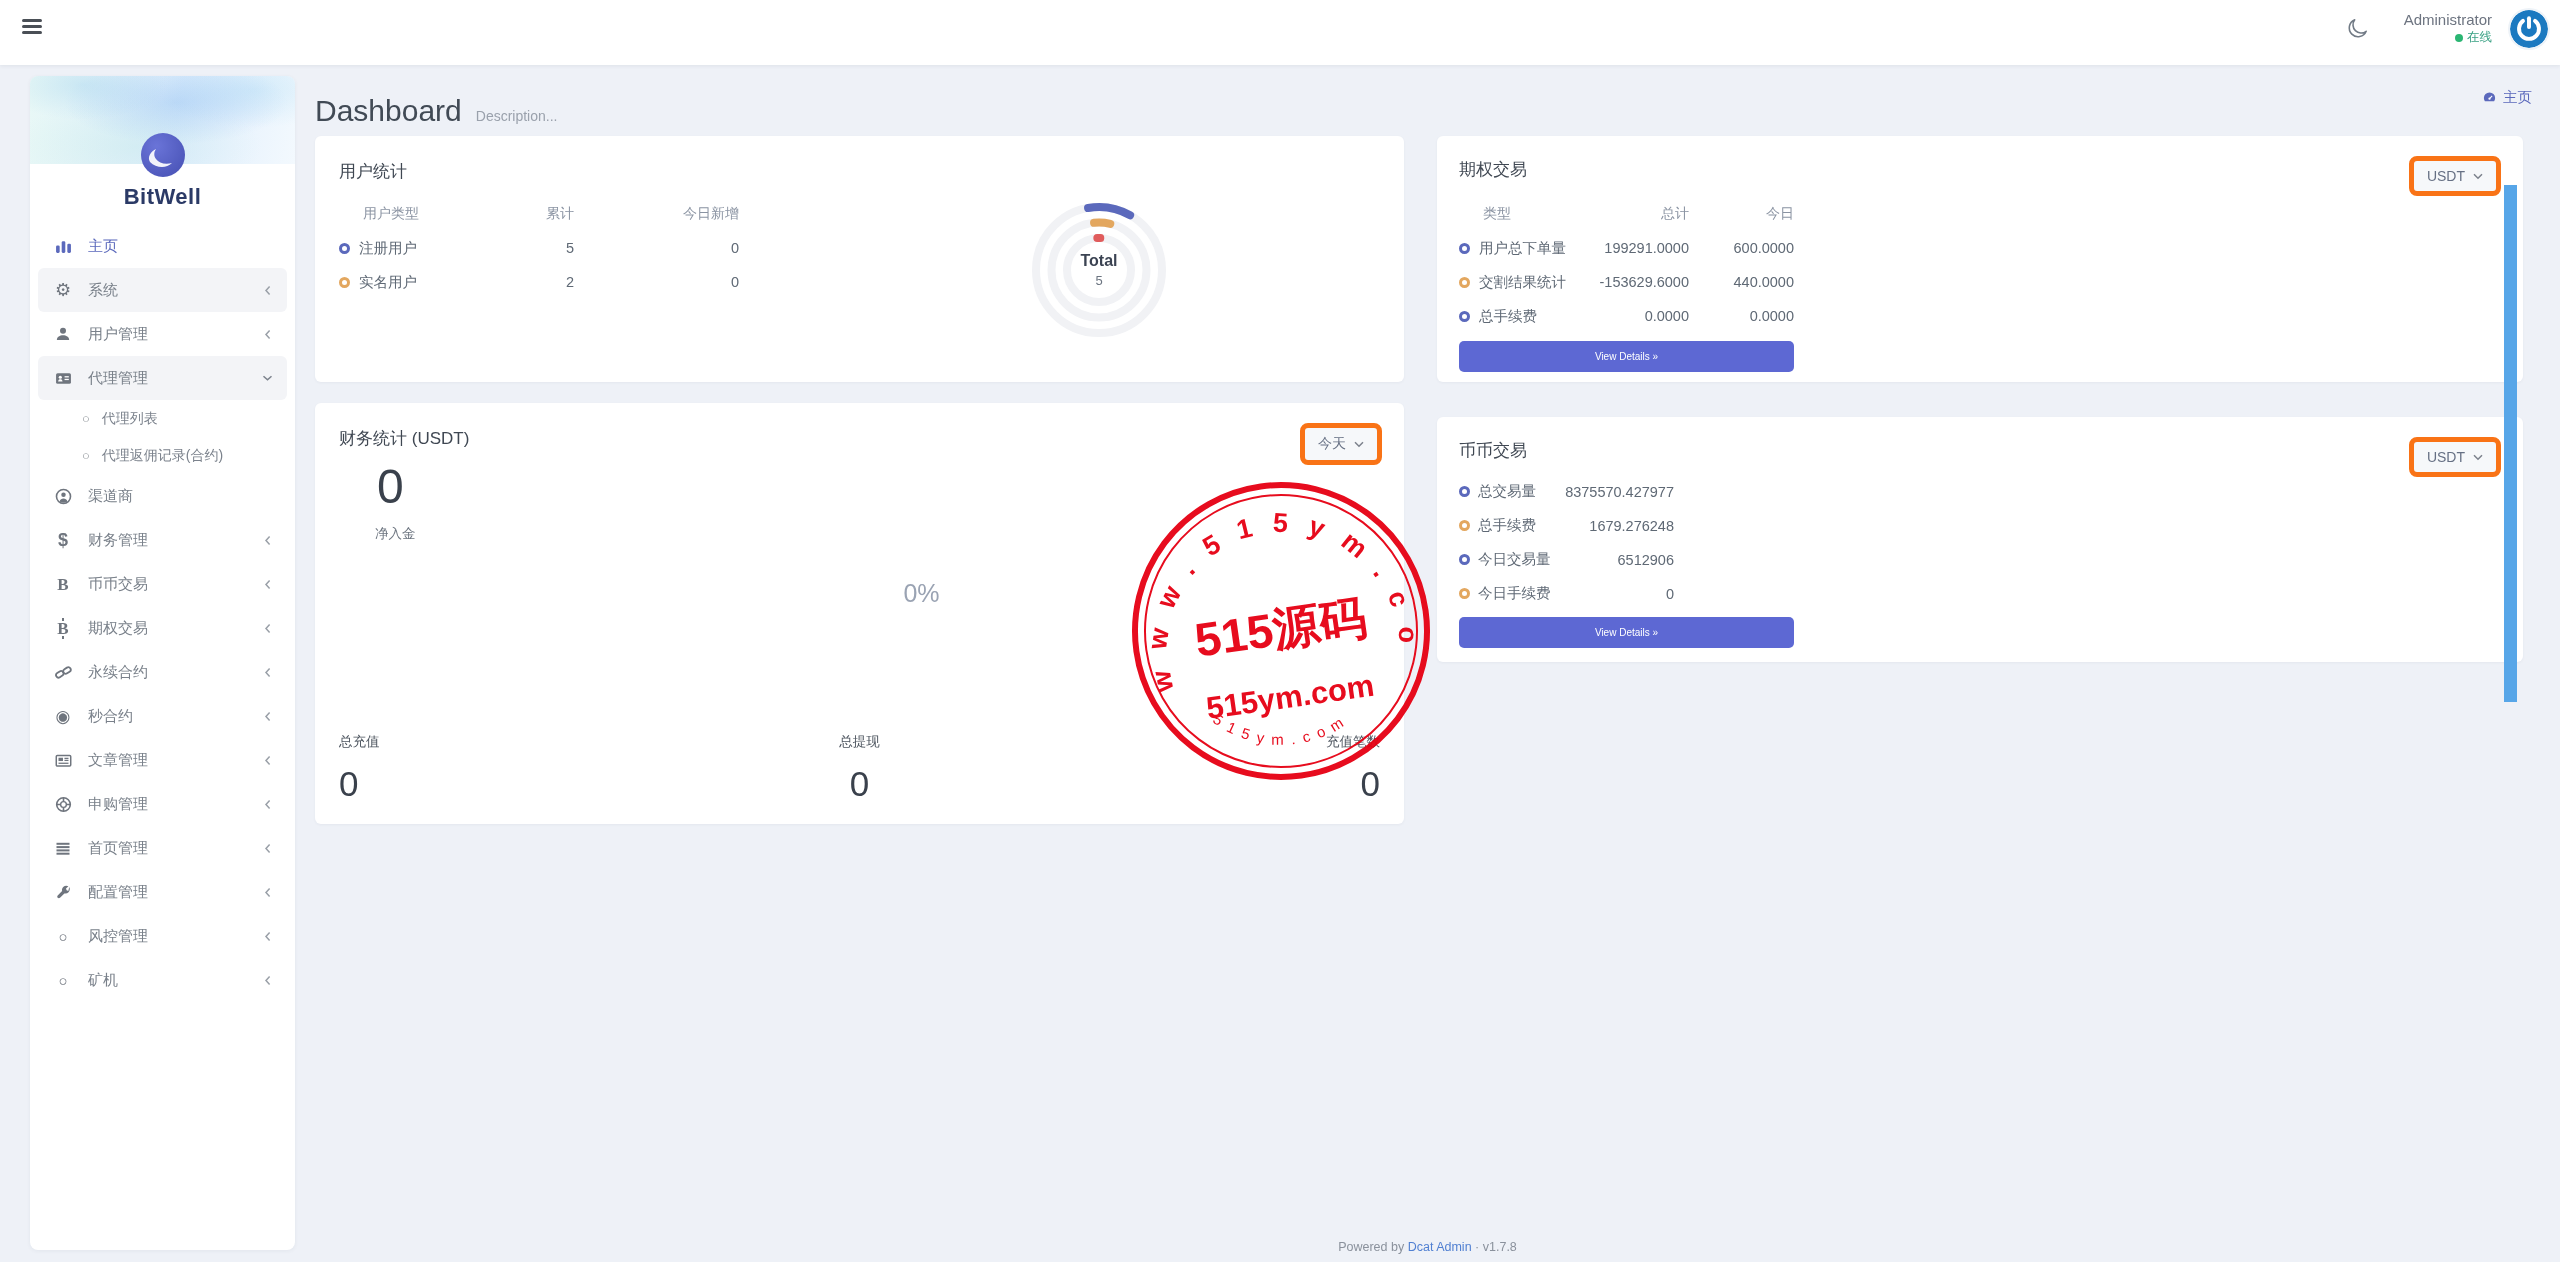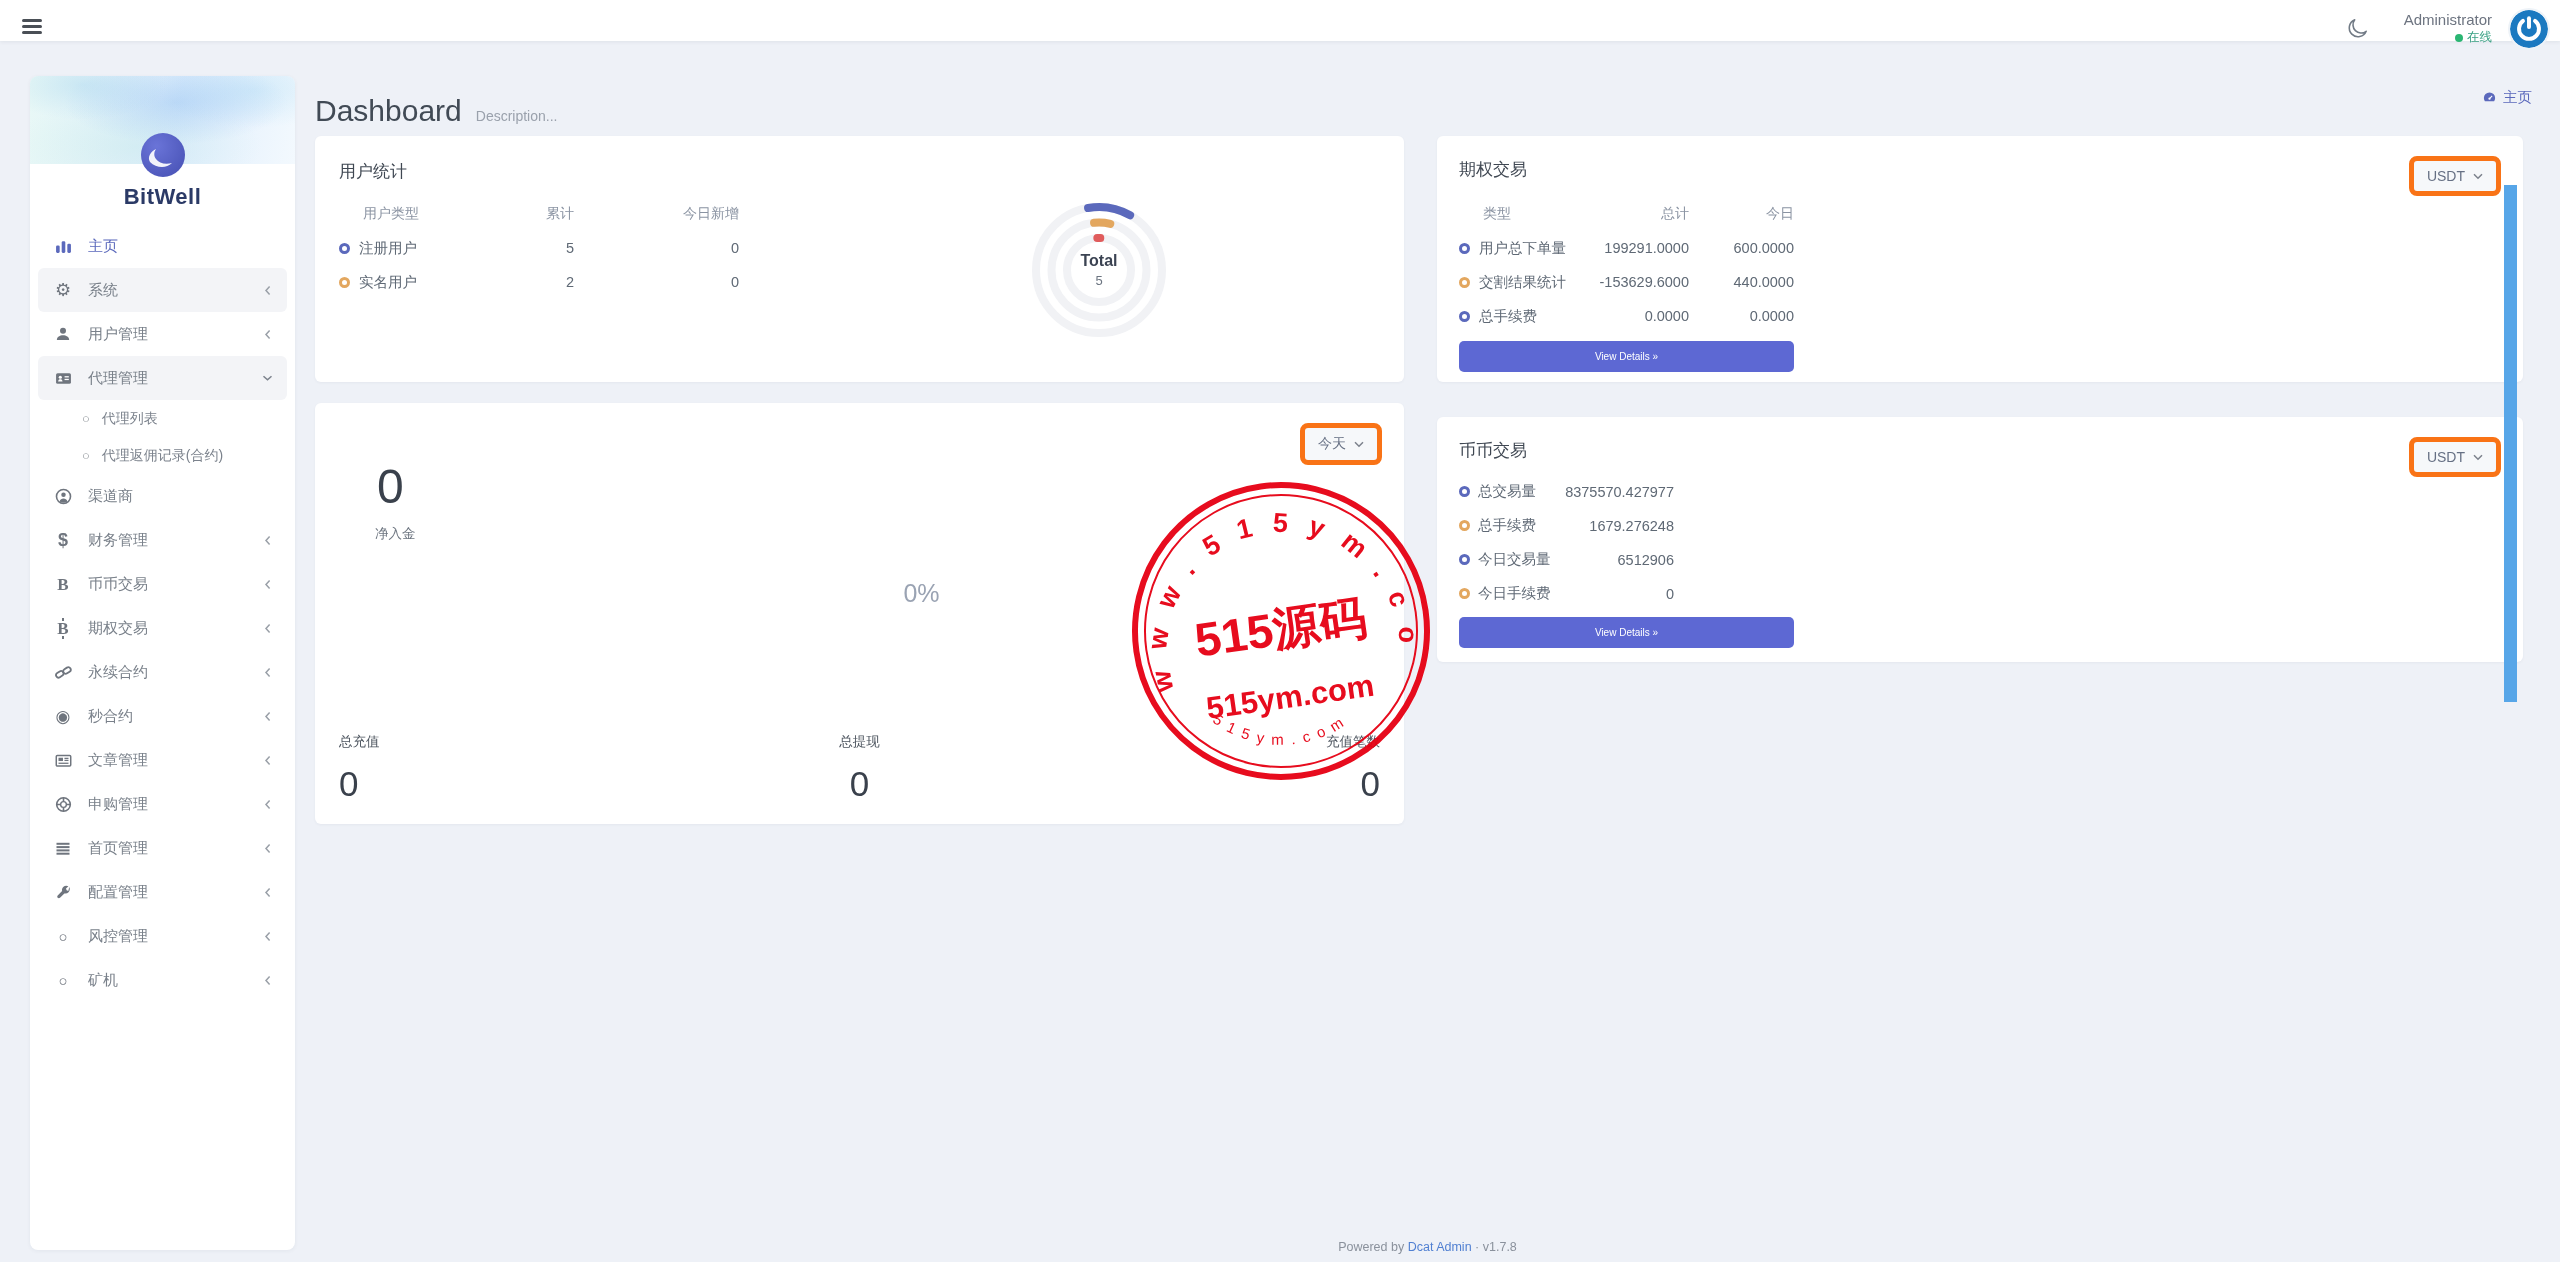--- a/index.html
+++ b/index.html
@@ -1,20 +1,20 @@
 <!DOCTYPE html>
 <html><head>
 <meta charset="utf-8">
 <style>
   * { margin:0; padding:0; box-sizing:border-box; }
   html,body { width:2560px; height:1262px; }
   body { font-family:"Liberation Sans","DejaVu Sans",sans-serif; background:#eef1f7; overflow:hidden; position:relative; }
 
   
-  .navbar { position:absolute; left:0; top:0; width:2560px; height:41px; background:#ffffff;
+  .navbar { position:absolute; left:0; top:0; width:2560px; height:65px; background:#ffffff;
             box-shadow:0 1px 4px rgba(40,50,70,.08); z-index:20; }
   .hamburger { position:absolute; left:22px; top:19px; width:20px; height:18px; cursor:pointer; }
   .hamburger i { display:block; height:2.6px; background:#4a4f56; border-radius:2px; margin-bottom:3.6px; }
   .nav-right { position:absolute; right:12px; top:0; height:57px; display:flex; align-items:center; gap:18px; }
   .moon-btn { width:26px; height:26px; color:#717a85; margin-right:14px; cursor:pointer; }
   .user-block { text-align:right; line-height:1.25; }
   .user-name { font-size:15px; color:#6d7480; }
   .user-status { font-size:12.5px; color:#3aa184; display:flex; align-items:center; justify-content:flex-end; gap:4px; }
   .status-dot { width:8px; height:8px; border-radius:50%; background:#2bb673; display:inline-block; }
   .avatar { width:38px; height:38px; border-radius:50%; overflow:hidden; cursor:pointer; box-shadow:0 0 0 2px #eef3f8; }
@@ -492,20 +492,21 @@
           <span class="row-label">总手续费</span>
         </span>
         <span class="st-c2">0.0000</span>
         <span class="st-c3">0.0000</span>
       </div>
     </div>
   <button class="view-btn">View Details »</button>
 </div>
 
 <div class="card" id="card-finance">
+  <div class="card-title">财务统计 (USDT)</div>
   <div class="select-pill">
     <span>今天</span>
     <svg width="10" height="7" viewBox="0 0 10 7">
         <path d="M1 1.3L5 5.3 9 1.3" fill="none" stroke="#7c828c" stroke-width="1.5"></path>
       </svg>
   </div>
   <div class="fin-net-value">0</div>
   <div class="fin-net-label">净入金</div>
   <div class="fin-ratio">
     <div class="fin-ratio-value">0%</div>

